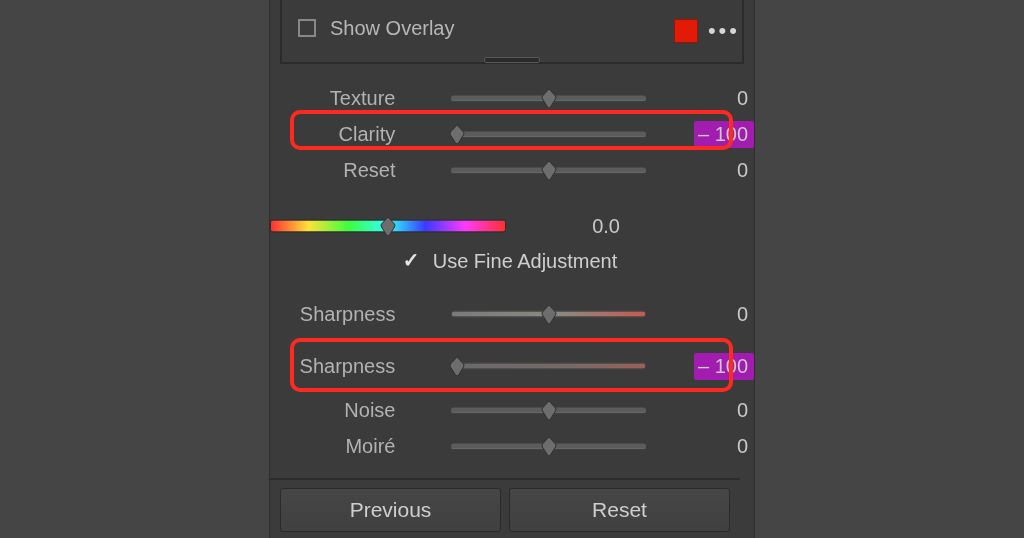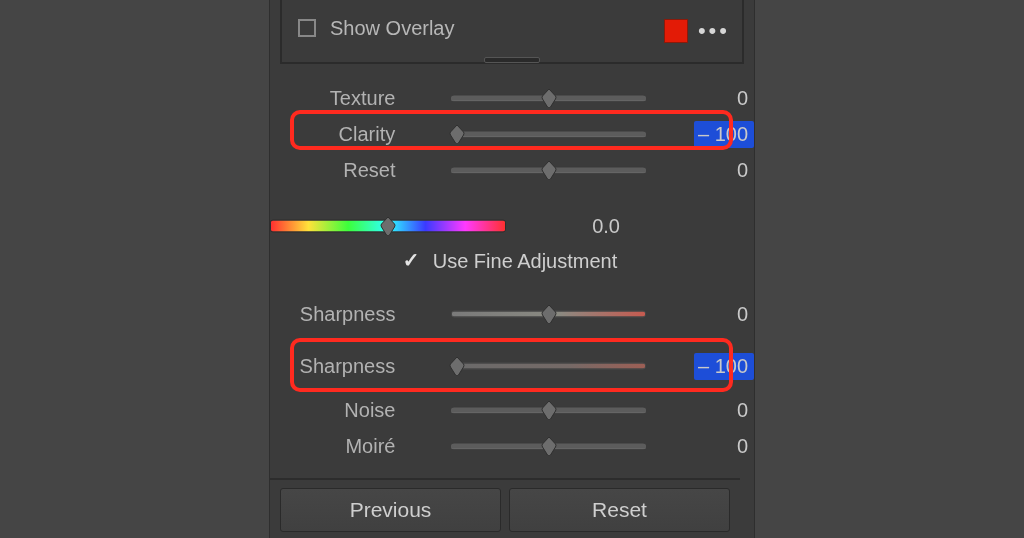--- a/index.html
+++ b/index.html
@@ -32,21 +32,20 @@
   
   .header-box {
     margin: 0 10px;
     margin-top: 0;
     height: 64px;
     border: 2px solid #2b2b2b;
     border-top: none;
     display: flex;
     align-items: center;
     padding-left: 16px;
-    padding-right: 10px;
     position: relative;
   }
   .checkbox {
     width: 18px;
     height: 18px;
     border: 2px solid #888;
     margin-right: 14px;
     margin-top: -6px;
     background: #3b3b3b;
   }
@@ -147,21 +146,21 @@
   }
   .thumb svg { display: block; }
   .value {
     width: 76px;
     text-align: right;
     color: #c9c9c9;
     font-size: 20px;
     padding-right: 6px;
   }
   .value.neg {
-    background: #1d4ed8;
+    background: #a21caf;
     border-radius: 2px;
     padding: 2px 6px 2px 0;
     margin-left: 4px;
     width: 72px;
   }
   .fine-row {
     position: absolute;
     left: 0; right: 4px;
     height: 30px;
     display: flex;

